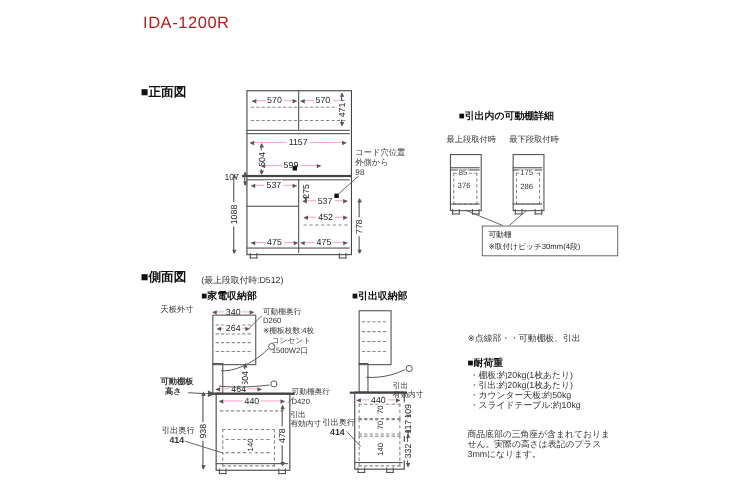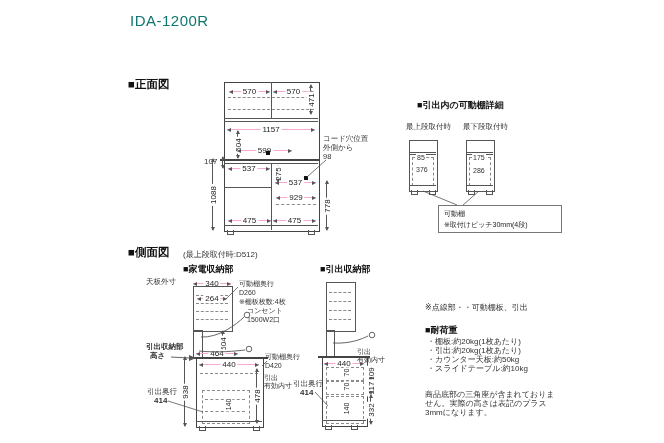--- a/index.html
+++ b/index.html
@@ -6,21 +6,21 @@
   .canvas{position:relative;width:664px;height:443px;background:#ffffff;
           font-family:"Liberation Sans","DejaVu Sans",sans-serif;color:#222;overflow:hidden}
   .t{position:absolute;white-space:nowrap;line-height:1.15;color:#333}
   .f7{font-size:7px}
   .f75{font-size:7.5px}
   .f8{font-size:8px}
   .f9{font-size:9px;font-weight:bold;color:#111}
   .f11{font-size:11.5px;font-weight:bold;color:#111}
   .bold{font-weight:bold}
   .tag{background:#fff;padding:0 1px}
-  .title{position:absolute;font-size:15px;color:#0f766e;letter-spacing:.5px}
+  .title{position:absolute;font-size:15px;color:#b91c1c;letter-spacing:.5px}
   .subtitle{position:absolute;background:#ebebeb;color:#333;font-size:10.5px;padding:4px 9px}
   .box{position:absolute;border:1px solid #555}
   .box2{position:absolute;border:1.5px solid #444}
   .dbox{position:absolute;border:1px dashed #8a8a8a}
   .hline{position:absolute;border-top:1px solid #555;height:0}
   .hline.d{border-top:1px dashed #8a8a8a}
   .hline.th{border-top-width:2px;border-top-color:#444}
   .vline{position:absolute;border-left:1px solid #555;width:0}
   .hdim{position:absolute;border-top:1px solid #f9a8d4;height:0}
   .hdim::before,.hdim::after{content:"";position:absolute;top:-2.5px;border-top:2px solid transparent;border-bottom:2px solid transparent}
@@ -85,21 +85,21 @@
       <span class="num">537</span>
     </div>
   <div class="vdim" style="left:277px;top:166px;height:16px">
       <span class="num">275</span>
     </div>
   <div class="hdim" style="left:275px;top:182px;width:41px">
       <span class="num">537</span>
     </div>
   <div class="hline" style="left:224px;top:187px;width:47px"></div>
   <div class="hdim" style="left:276px;top:197px;width:40px">
-      <span class="num">929</span>
+      <span class="num">452</span>
     </div>
   <div class="hline d" style="left:276px;top:204px;width:40px"></div>
   <div class="vdim" style="left:326px;top:181px;height:49px">
       <span class="num">778</span>
     </div>
   <div class="hdim" style="left:228px;top:220px;width:43px">
       <span class="num">475</span>
     </div>
   <div class="hdim" style="left:273px;top:220px;width:43px">
       <span class="num">475</span>
@@ -166,21 +166,21 @@
   <div class="t f7" style="left:239px;top:298px">※棚板枚数:4枚</div>
   <div class="t f7" style="left:247px;top:307px">コンセント</div>
   <div class="t f7" style="left:247px;top:316px">1500W2口</div>
   <div class="box" style="left:193px;top:330px;width:8px;height:26px"></div>
   <div class="vdim" style="left:222px;top:331px;height:25px">
       <span class="num">504</span>
     </div>
   <div class="hdim" style="left:196px;top:353px;width:42px">
       <span class="num">464</span>
     </div>
-  <div class="t f75 bold" style="left:146px;top:343px">引出収納部</div>
+  <div class="t f75 bold" style="left:146px;top:343px">可動棚板</div>
   <div class="t f75 bold" style="left:150px;top:352px">高さ</div>
   <div class="hline th" style="left:190px;top:357px;width:78px"></div>
   <div class="box2" style="left:196px;top:357px;width:66px;height:69px"></div>
   <div class="hdim" style="left:199px;top:364px;width:60px">
       <span class="num">440</span>
     </div>
   <div class="t f7" style="left:265px;top:353px">可動棚奥行</div>
   <div class="t f7" style="left:265px;top:362px">D420</div>
   <div class="hline d" style="left:200px;top:373px;width:58px"></div>
   <div class="vdim" style="left:184px;top:357px;height:69px">

